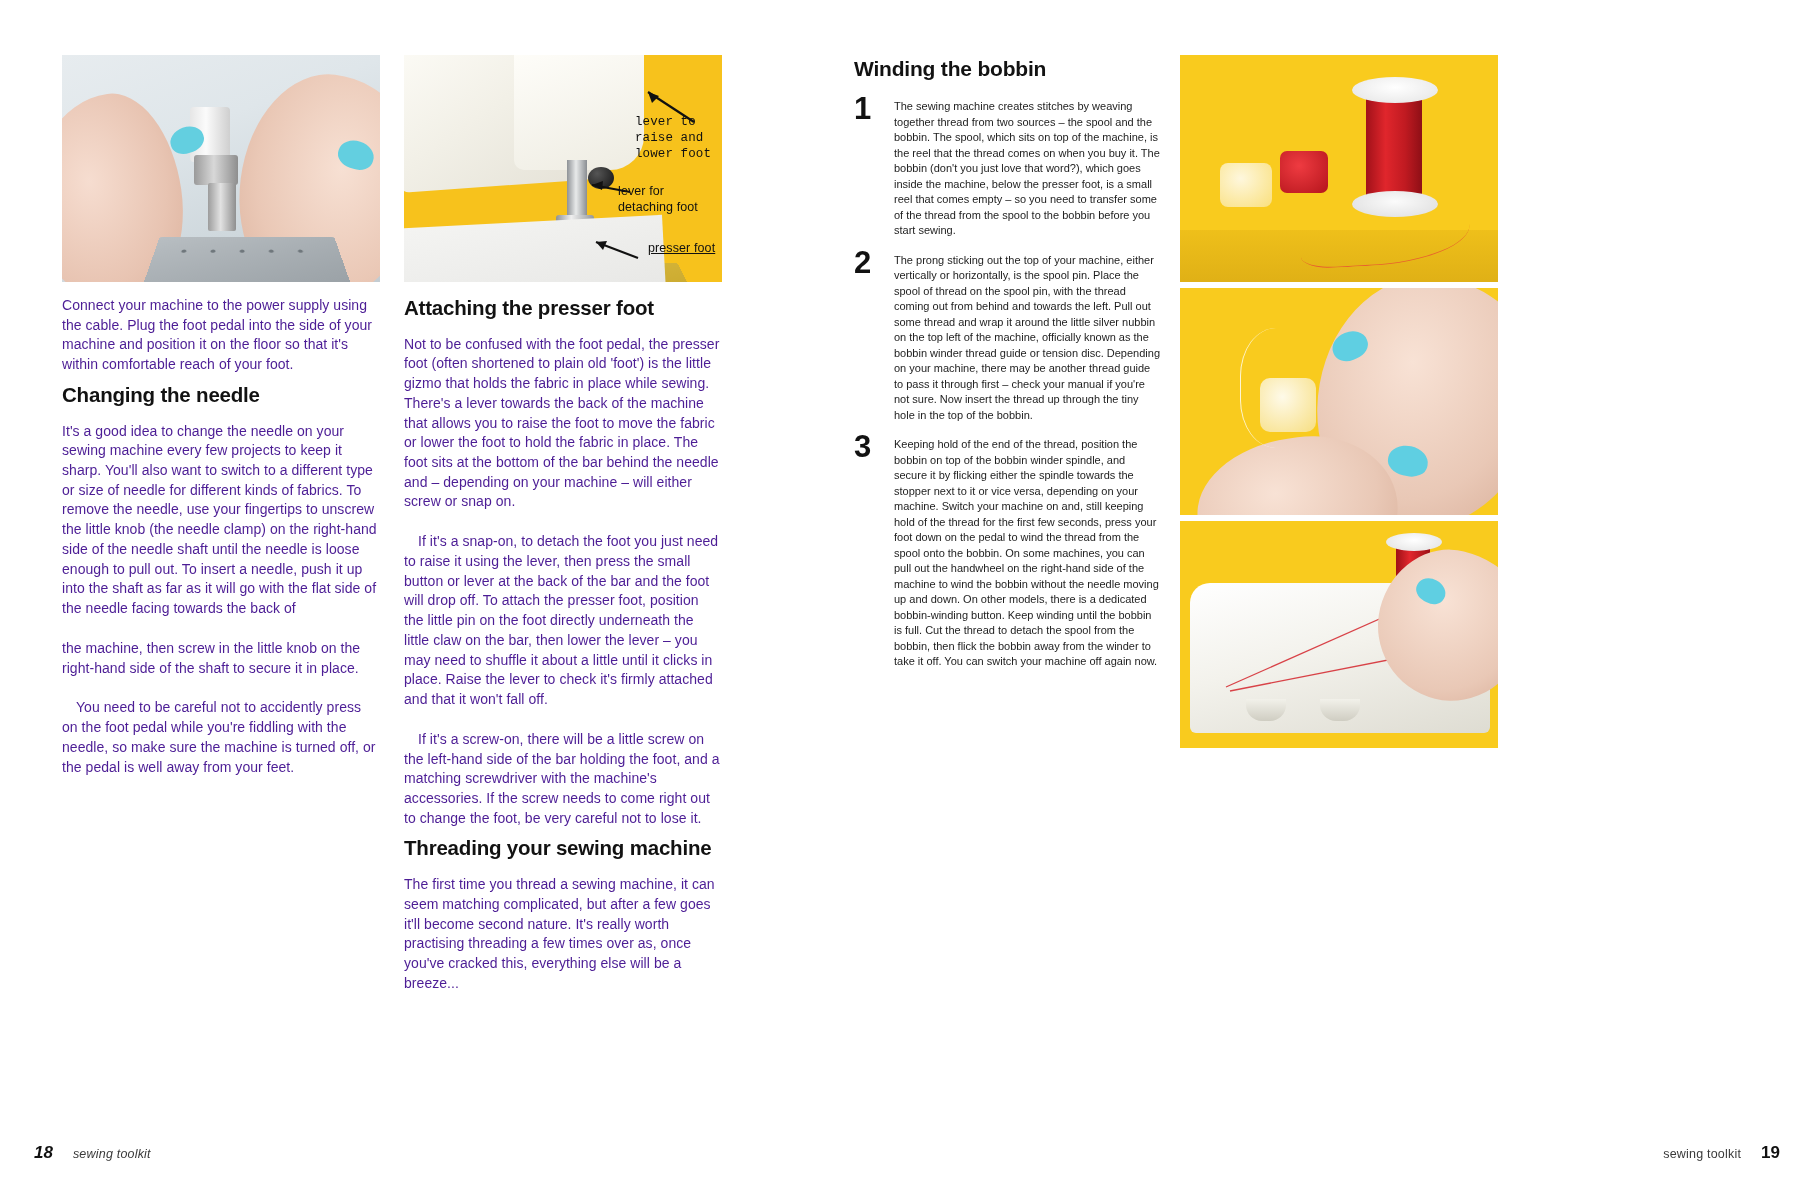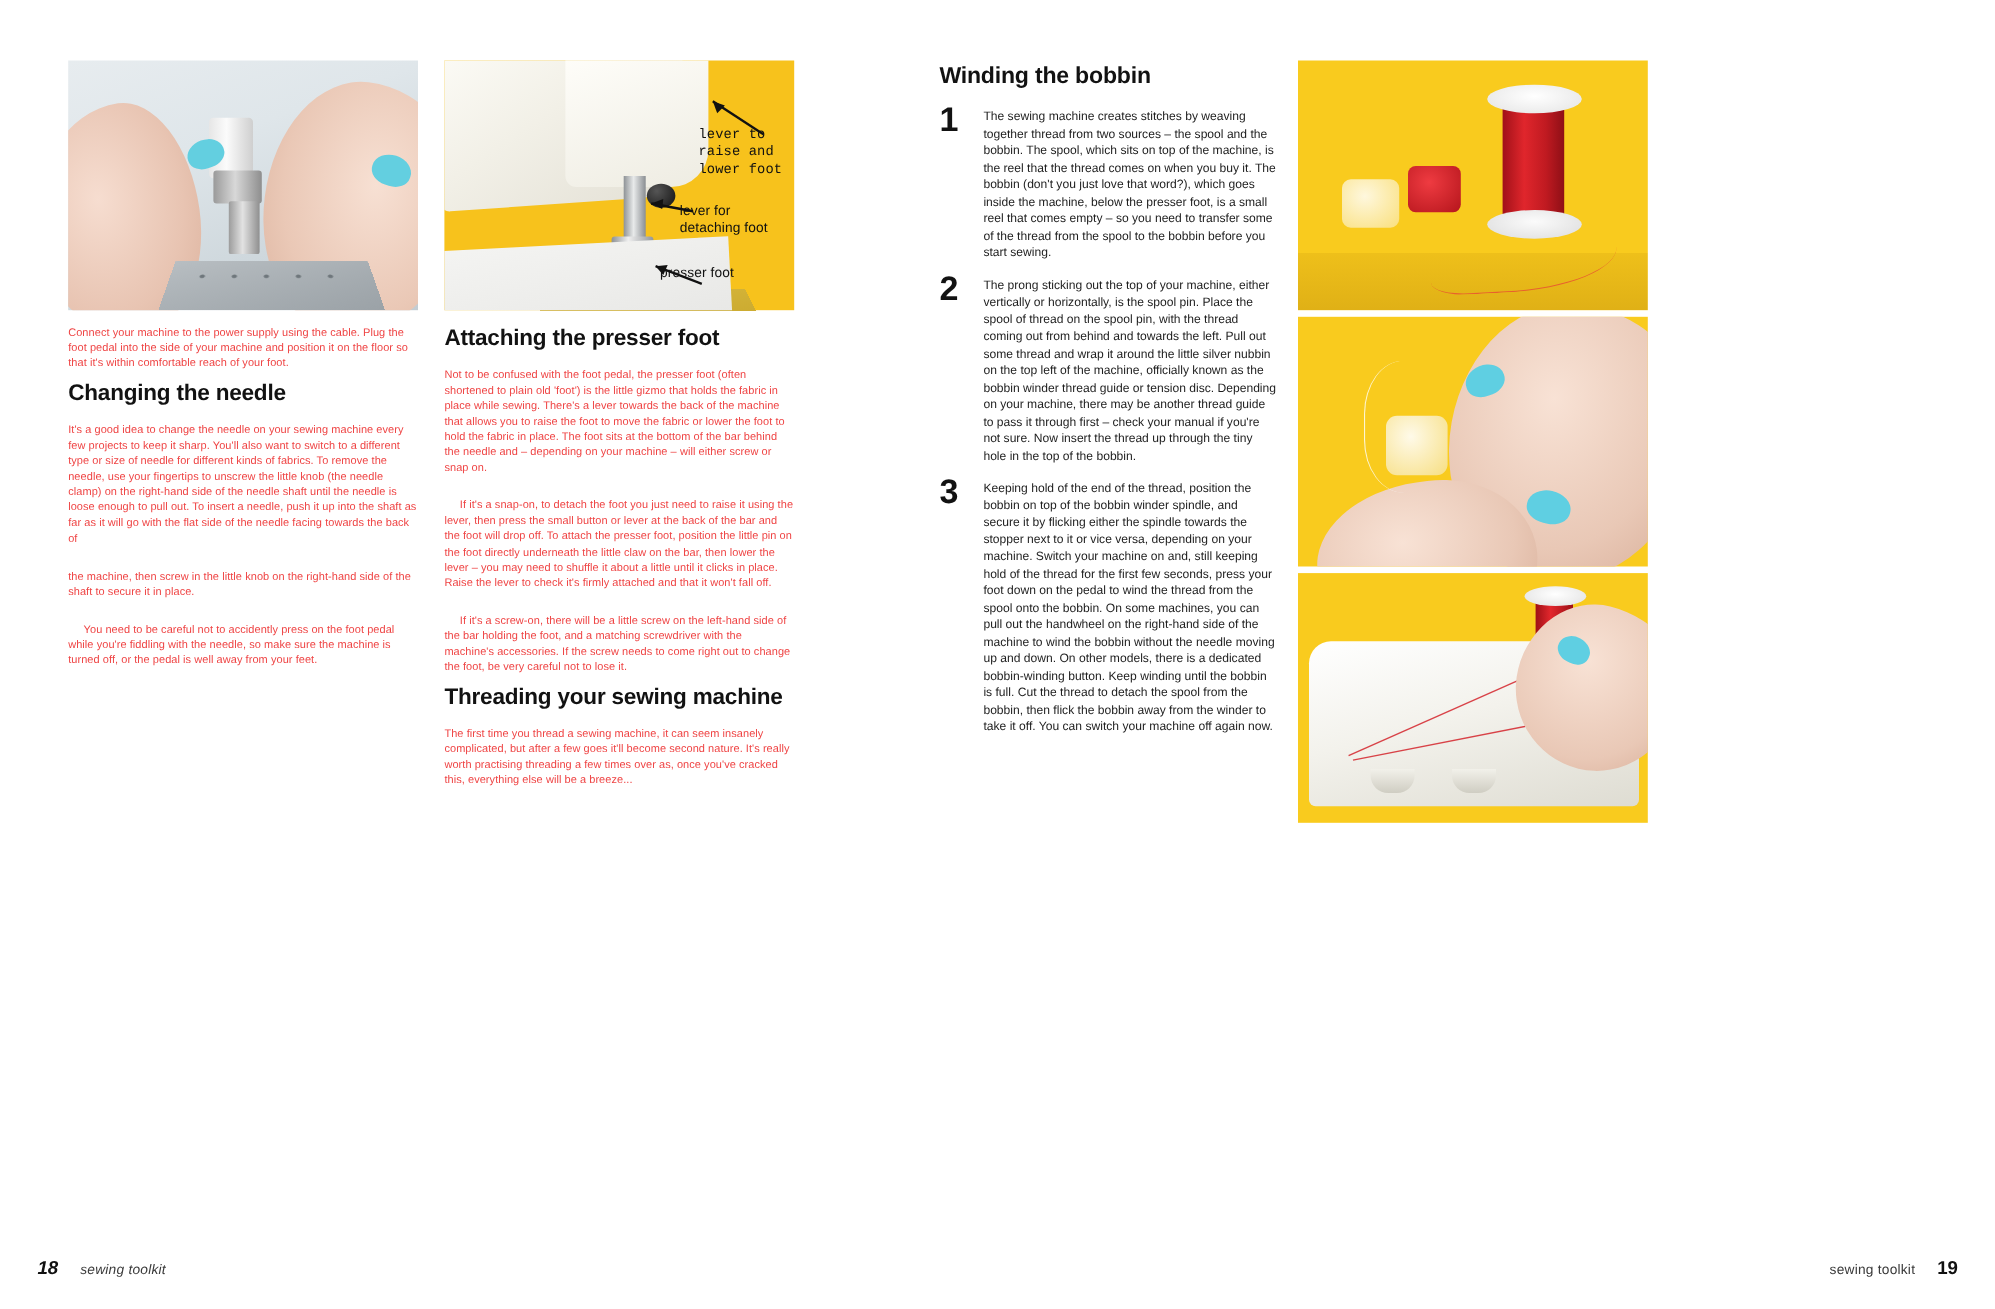--- a/index.html
+++ b/index.html
@@ -114,21 +114,21 @@
     position:absolute; left:-20px; bottom:-10px; width:280px; height:70px;
     background: linear-gradient(170deg,#f4f4f2,#e8e8e6);
     transform: rotate(-3deg);
   }
   .callout {
     position:absolute; font-size: 12.5px; line-height: 1.28; color:#111;
     font-family:"Liberation Sans", sans-serif; letter-spacing:.1px;
   }
   #callout-lever-raise { left: 635px; top: 114px; width: 84px; font-family: Liberation Mono, monospace; }
   #callout-lever-detach { left: 618px; top: 183px; width: 100px; }
-  #callout-presser-foot { left: 600px; top: 240px; width: 80px; }
+  #callout-presser-foot { left: 648px; top: 240px; width: 80px; text-decoration: underline; }
   .arrow { position:absolute; }
   .arrow svg { display:block; }
 
   
   #photo-spool  { left: 1180px; top: 55px;  width: 318px; height: 227px; }
   #photo-hands  { left: 1180px; top: 288px; width: 318px; height: 227px; }
   #photo-winder { left: 1180px; top: 521px; width: 318px; height: 227px; }
   .yellowbg { background:#f9cb1e; }
 
   #photo-spool .spool-red {
@@ -222,21 +222,21 @@
   #col-right  { left: 854px; top: 56px;  width: 306px; }
 
   h2.heading {
     font-size: 20.5px; font-weight: 700; color:#121212;
     letter-spacing:-0.2px; line-height:1.2;
     margin: 8px 0 14px 0;
   }
   #col-right h2.heading { margin: 0 0 18px 0; font-size: 21px; }
 
   p.body {
-    font-size: 10px; line-height: 1.41; color:#ef4444;
+    font-size: 14px; line-height: 1.41; color:#4c1d95;
     letter-spacing:0.05px; margin: 0 0 0 0; text-align:left;
   }
   p.body + p.body { text-indent: 14px; margin-top: 20px; }
   p.noindent { text-indent: 0 !important; }
 
   
   .step { position:relative; padding-left: 40px; margin-bottom: 14px; }
   .step .num {
     position:absolute; left:0; top:-6px;
     font-size: 31px; font-weight: 700; color:#121212; line-height:1;
@@ -313,21 +313,21 @@
     <p class="body noindent">the machine, then screw in the little knob on the right-hand side of the shaft to secure it in place.</p>
     <p class="body">You need to be careful not to accidently press on the foot pedal while you're fiddling with the needle, so make sure the machine is turned off, or the pedal is well away from your feet.</p>
   </div>
 
   <div class="col" id="col-mid">
     <h2 class="heading" style="margin-top:0;">Attaching the presser foot</h2>
     <p class="body noindent">Not to be confused with the foot pedal, the presser foot (often shortened to plain old 'foot') is the little gizmo that holds the fabric in place while sewing. There's a lever towards the back of the machine that allows you to raise the foot to move the fabric or lower the foot to hold the fabric in place. The foot sits at the bottom of the bar behind the needle and – depending on your machine – will either screw or snap on.</p>
     <p class="body">If it's a snap-on, to detach the foot you just need to raise it using the lever, then press the small button or lever at the back of the bar and the foot will drop off. To attach the presser foot, position the little pin on the foot directly underneath the little claw on the bar, then lower the lever – you may need to shuffle it about a little until it clicks in place. Raise the lever to check it's firmly attached and that it won't fall off.</p>
     <p class="body">If it's a screw-on, there will be a little screw on the left-hand side of the bar holding the foot, and a matching screwdriver with the machine's accessories. If the screw needs to come right out to change the foot, be very careful not to lose it.</p>
     <h2 class="heading">Threading your sewing machine</h2>
-    <p class="body noindent">The first time you thread a sewing machine, it can seem insanely complicated, but after a few goes it'll become second nature. It's really worth practising threading a few times over as, once you've cracked this, everything else will be a breeze...</p>
+    <p class="body noindent">The first time you thread a sewing machine, it can seem matching complicated, but after a few goes it'll become second nature. It's really worth practising threading a few times over as, once you've cracked this, everything else will be a breeze...</p>
   </div>
 
   <div class="col" id="col-right">
     <h2 class="heading">Winding the bobbin</h2>
 
     <div class="step">
       <span class="num">1</span>
       <p>The sewing machine creates stitches by weaving together thread from two sources – the spool and the bobbin. The spool, which sits on top of the machine, is the reel that the thread comes on when you buy it. The bobbin (don't you just love that word?), which goes inside the machine,  below the presser foot, is a small reel that comes empty – so you need to transfer some of the thread from the spool to the bobbin before you start sewing.</p>
     </div>
 

